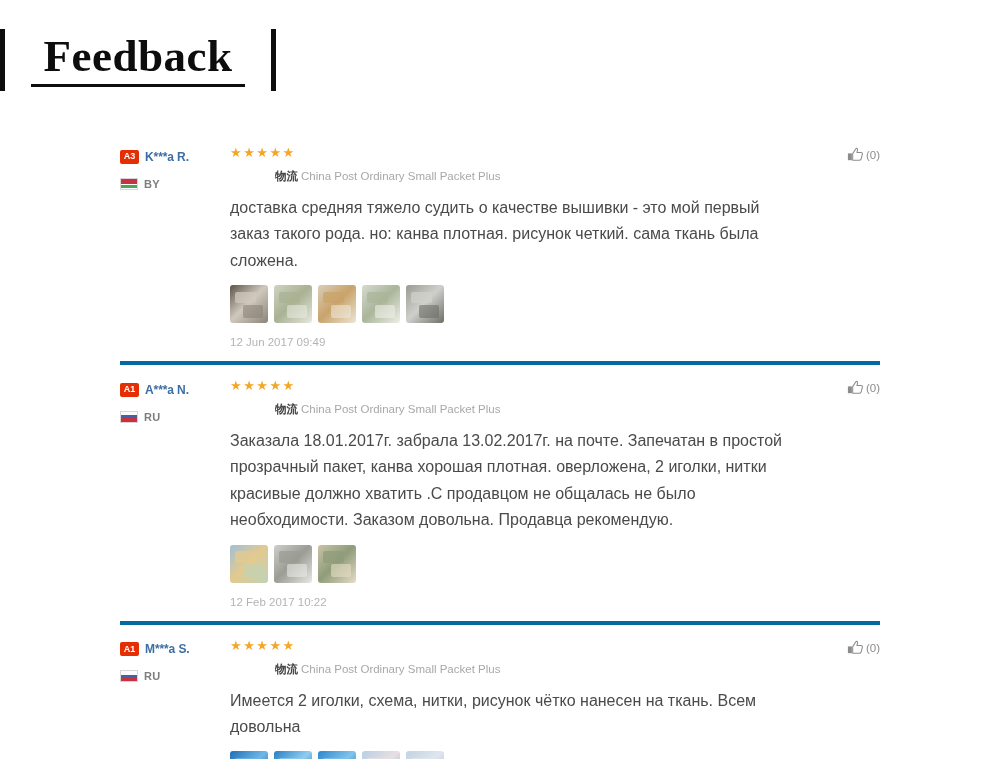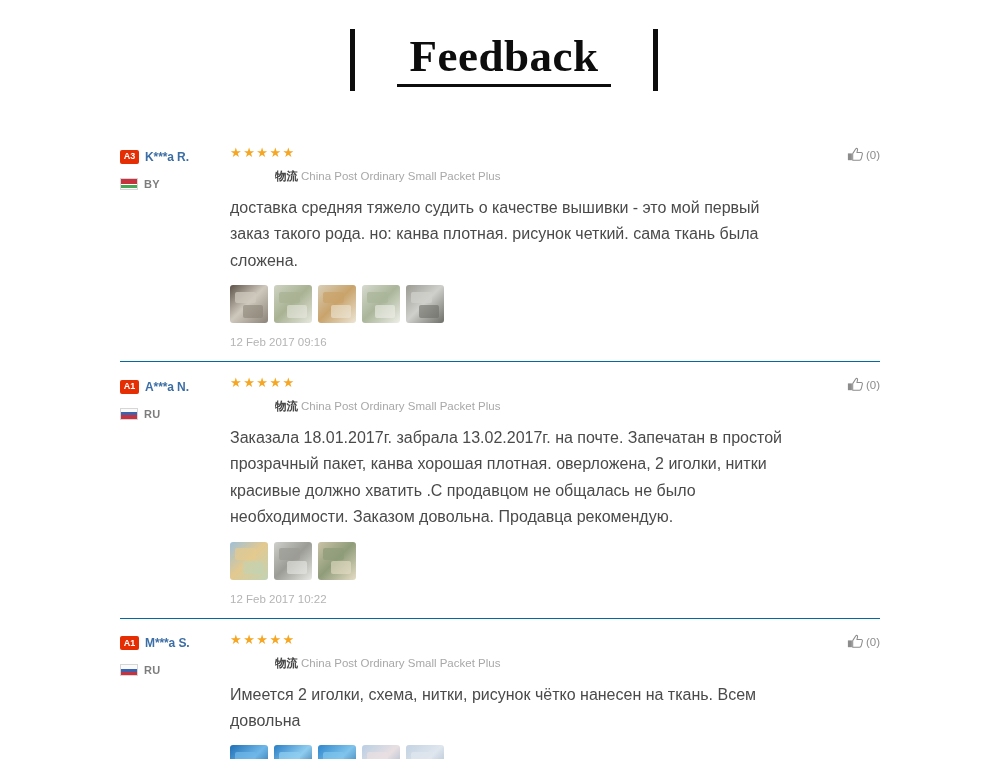--- a/index.html
+++ b/index.html
@@ -15,23 +15,21 @@
     font-family: "Liberation Sans", "DejaVu Sans", sans-serif;
     color: #333333;
     overflow: hidden;
   }
 
   
   .feedback-header {
     height: 120px;
     display: flex;
     align-items: center;
-    justify-content: center;
-    gap: 34px;
-    margin-left: 8px;
+    gap: 18px;
   }
   .header-bar {
     width: 5px;
     height: 62px;
     background: #0d0d0d;
     flex: 0 0 auto;
   }
   .header-title-wrap {
     display: flex;
     flex-direction: column;
@@ -55,21 +53,21 @@
   }
 
   
   .reviews {
     width: 760px;
     margin: 12px auto 0 auto;
   }
   .review {
     display: flex;
     padding: 14px 0 0 0;
-    border-top: 1px solid #0369a1;
+    border-top: 4px solid #0369a1;
   }
   .review:first-child { border-top: none; }
 
   .review-user {
     width: 110px;
     flex: 0 0 110px;
     padding-top: 1px;
   }
   .user-line {
     display: flex;
@@ -263,21 +261,21 @@
           </div>
           <div class="thumb" style="background: linear-gradient(135deg, rgb(215, 219, 207) 0%, rgb(170, 181, 154) 48%, rgb(238, 239, 232) 100%);">
             <i style="left: 12%; top: 18%; width: 56%; height: 30%; border-radius: 2px; background: rgb(170, 181, 154); opacity: 0.75;"></i>
             <i style="left: 34%; top: 52%; width: 52%; height: 34%; border-radius: 2px; background: rgb(238, 239, 232); opacity: 0.6;"></i>
           </div>
           <div class="thumb" style="background: linear-gradient(135deg, rgb(154, 154, 146) 0%, rgb(207, 208, 203) 48%, rgb(110, 110, 104) 100%);">
             <i style="left: 12%; top: 18%; width: 56%; height: 30%; border-radius: 2px; background: rgb(207, 208, 203); opacity: 0.75;"></i>
             <i style="left: 34%; top: 52%; width: 52%; height: 34%; border-radius: 2px; background: rgb(110, 110, 104); opacity: 0.6;"></i>
           </div>
         </div>
-        <div class="review-date">12 Feb 2017 09:16</div>
+        <div class="review-date">12 Jun 2017 09:49</div>
       </div>
       <div class="review-like">
         <span><svg class="thumb-up-icon" viewBox="0 0 20 20" aria-hidden="true">
             <rect x="0.5" y="8" width="5" height="8.5" fill="#8c8c8c"></rect>
             <path d="M6.5 8.3 L10.4 2.2 C11.4 1.2 12.9 2.0 12.6 3.3 L11.8 6.9 L17.1 6.9 C18.2 6.9 18.9 7.9 18.6 8.9 L17.2 14.6 C17.0 15.7 16.1 16.5 15.0 16.5 L6.5 16.5 Z" fill="none" stroke="#8c8c8c" stroke-width="1.3" stroke-linejoin="round"></path>
           </svg></span>
         <span class="like-count">(0)</span>
       </div>
     </div>
     <div class="review">

